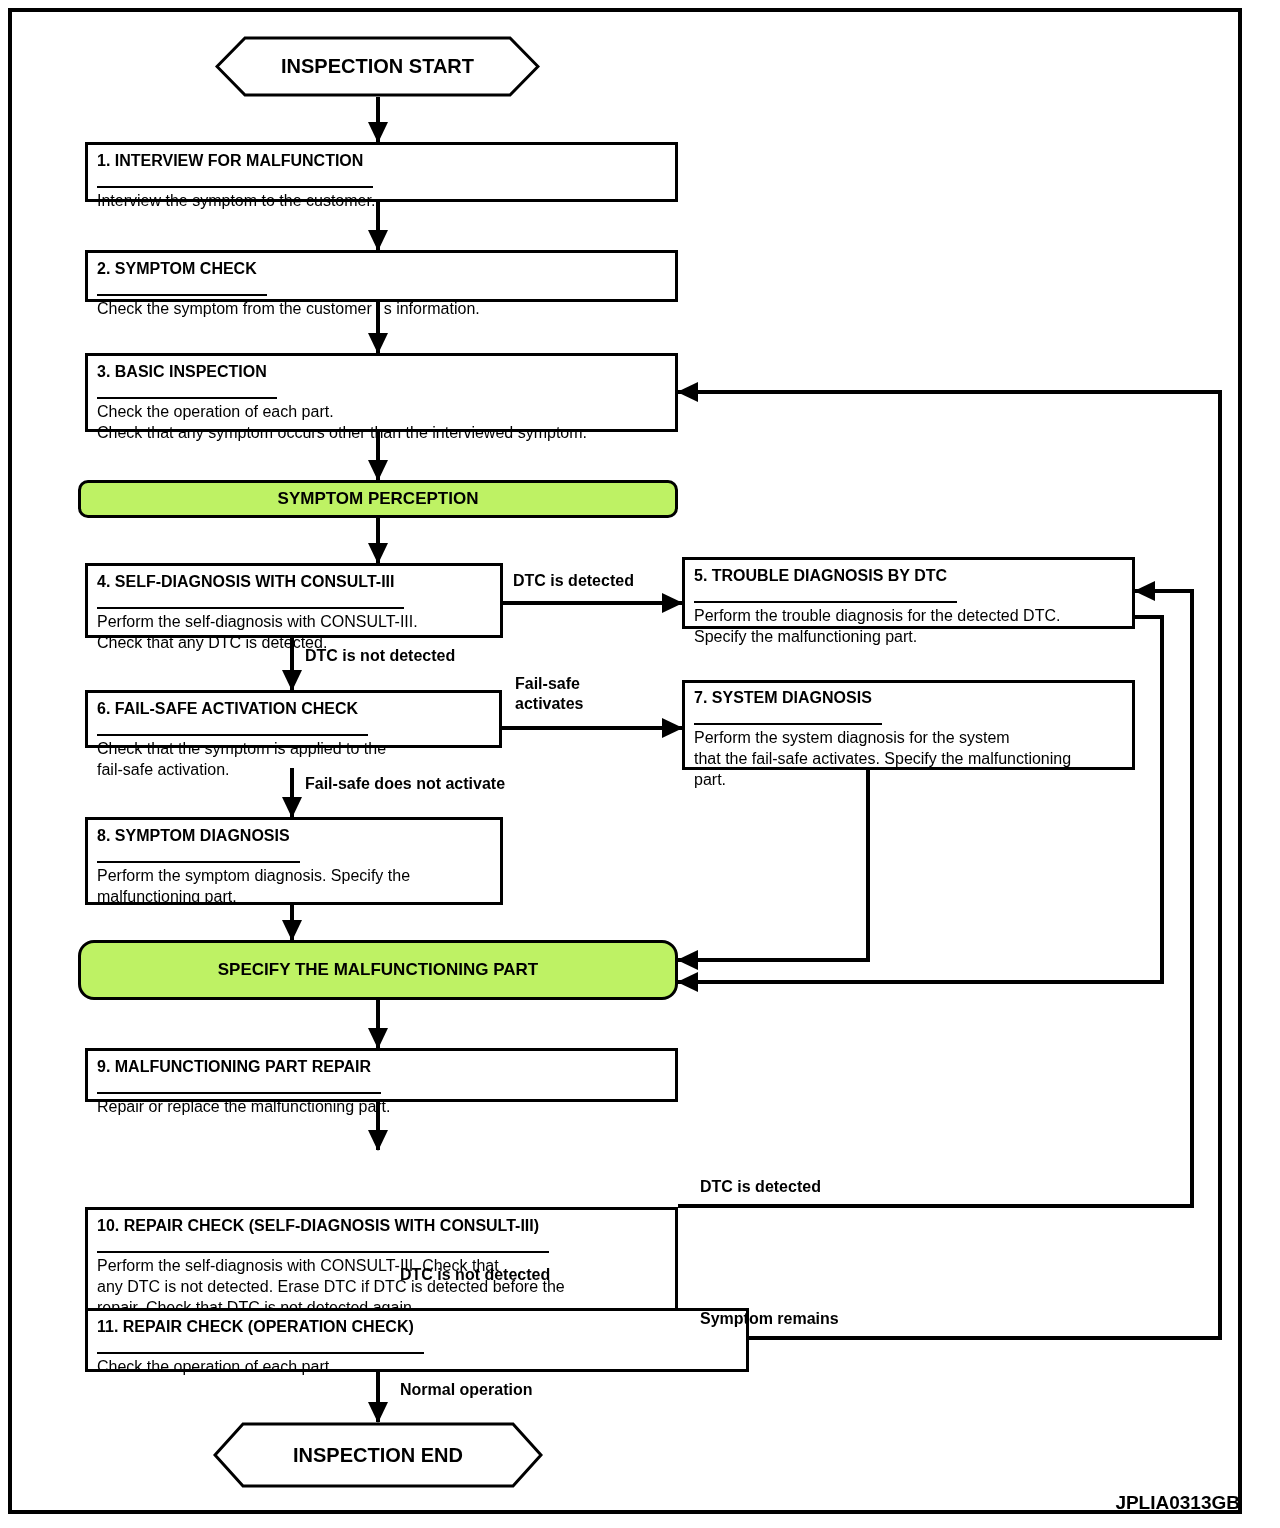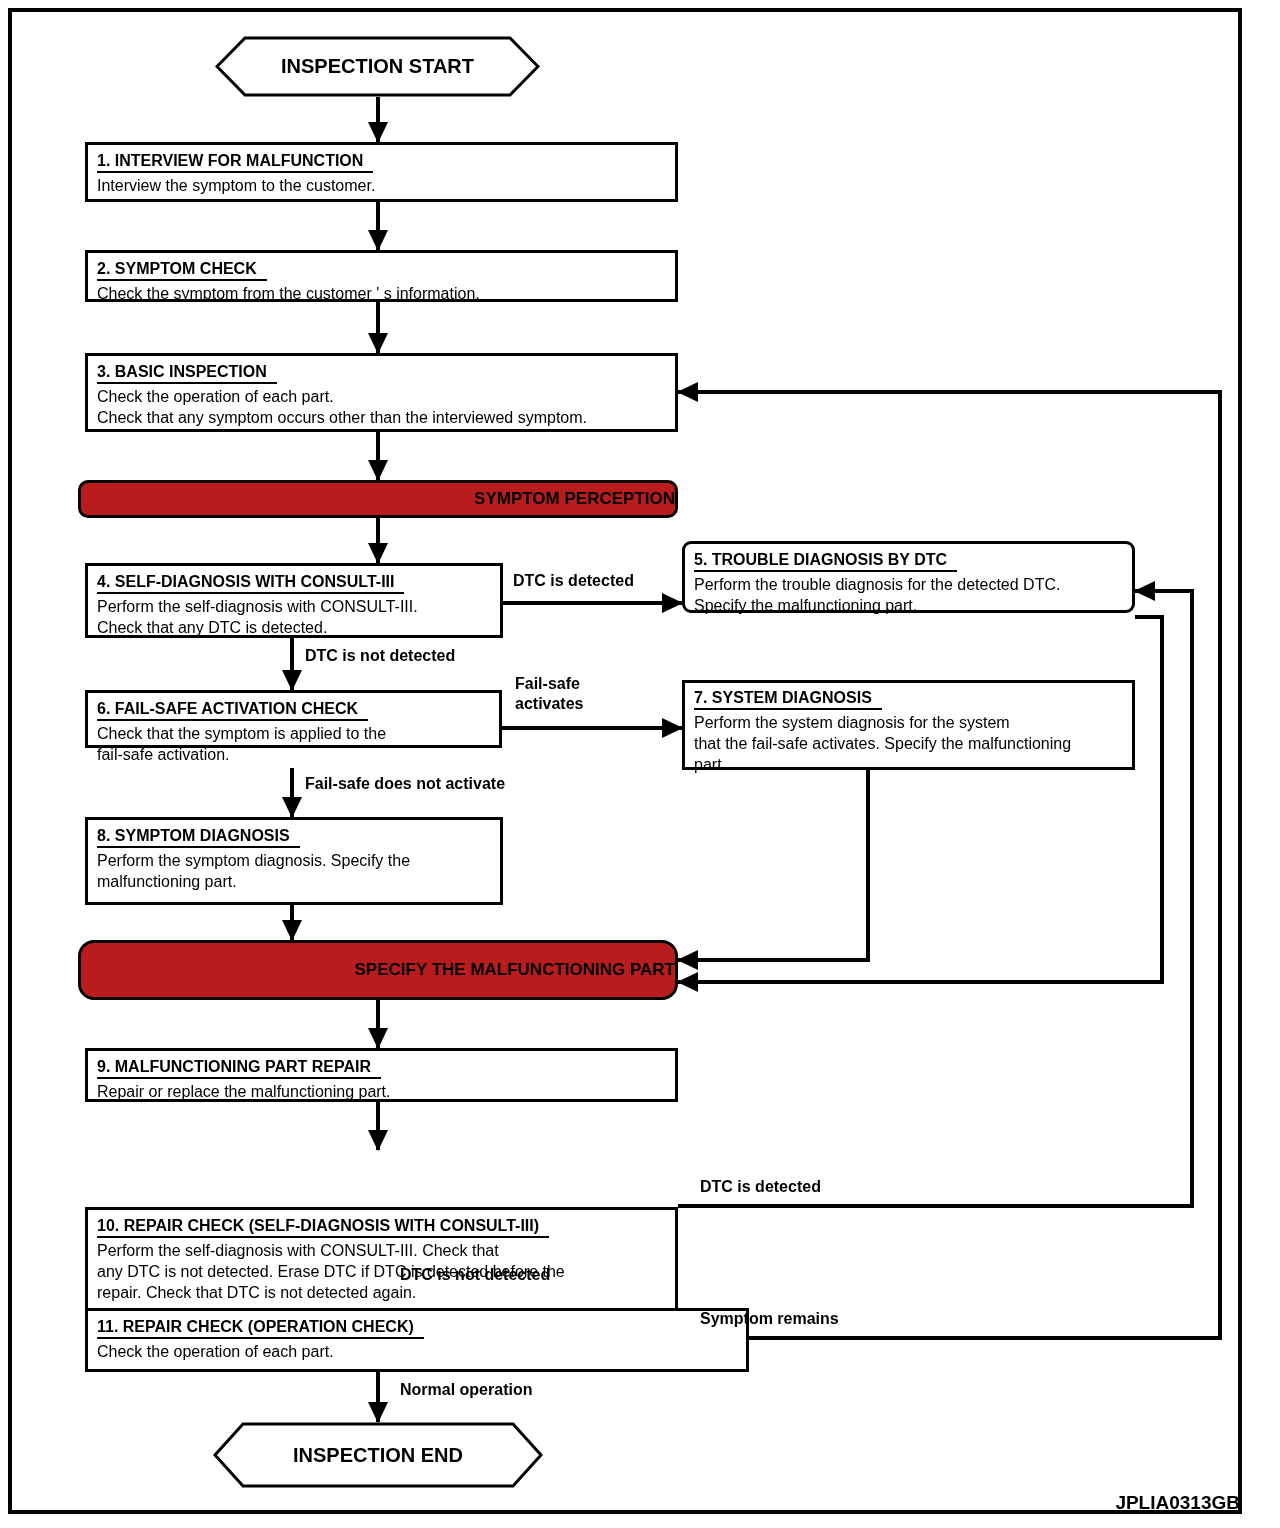--- a/index.html
+++ b/index.html
@@ -4,24 +4,24 @@
 <style>
   html,body{margin:0;padding:0;background:#ffffff;}
   #page{position:relative;width:1280px;height:1528px;background:#ffffff;
         font-family:"Liberation Sans","DejaVu Sans",sans-serif;color:#000;overflow:hidden;}
   #frame{position:absolute;left:8px;top:8px;width:1234px;height:1506px;
          border:4px solid #000;box-sizing:border-box;}
   svg.wires{position:absolute;left:0;top:0;pointer-events:none;}
   .box{position:absolute;background:#fff;border:3px solid #000;box-sizing:border-box;
        padding:5px 9px 4px 9px;font-size:16px;line-height:21px;}
   .box .title{display:inline-block;font-weight:700;border-bottom:2px solid #000;
-              padding-right:10px;padding-bottom:0;margin-bottom:2px;white-space:nowrap;}
+              padding-right:10px;padding-bottom:15px;margin-bottom:2px;white-space:nowrap;}
   .box .body{white-space:pre-line;}
-  .band{position:absolute;background:#b91c1c;border:3px solid #000;box-sizing:border-box;
-        display:flex;align-items:center;justify-content:flex-end;
+  .band{position:absolute;background:#bef264;border:3px solid #000;box-sizing:border-box;
+        display:flex;align-items:center;justify-content:center;
         font-weight:700;font-size:17px;text-align:center;}
   .band.small{border-radius:10px;}
   .band.big{border-radius:16px;}
   .terminal{position:absolute;}
   .terminal svg{position:absolute;left:0;top:0;}
   .terminal .tlabel{position:absolute;left:0;top:0;width:100%;height:100%;
         display:flex;align-items:center;justify-content:center;
         font-weight:700;font-size:20px;}
   .edge-label{position:absolute;font-weight:700;font-size:16px;line-height:20px;
         white-space:pre-line;}
@@ -87,21 +87,21 @@
   <div class="band small" style="left:78px;top:480px;width:600px;height:38px;">
     <span>SYMPTOM PERCEPTION</span>
   </div>
 
   <div class="box" style="left:85px;top:563px;width:418px;height:75px;">
     <span class="title">4. SELF-DIAGNOSIS WITH CONSULT-III</span>
     <div class="body">Perform the self-diagnosis with CONSULT-III.
 Check that any DTC is detected.</div>
   </div>
 
-  <div class="box" style="left:682px;top:541px;width:453px;height:72px;border-radius:9px;">
+  <div class="box" style="left:682px;top:557px;width:453px;height:72px;">
     <span class="title">5. TROUBLE DIAGNOSIS BY DTC</span>
     <div class="body">Perform the trouble diagnosis for the detected DTC.
 Specify the malfunctioning part.</div>
   </div>
 
   <div class="box" style="left:85px;top:690px;width:417px;height:58px;">
     <span class="title">6. FAIL-SAFE ACTIVATION CHECK</span>
     <div class="body">Check that the symptom is applied to the
 fail-safe activation.</div>
   </div>

